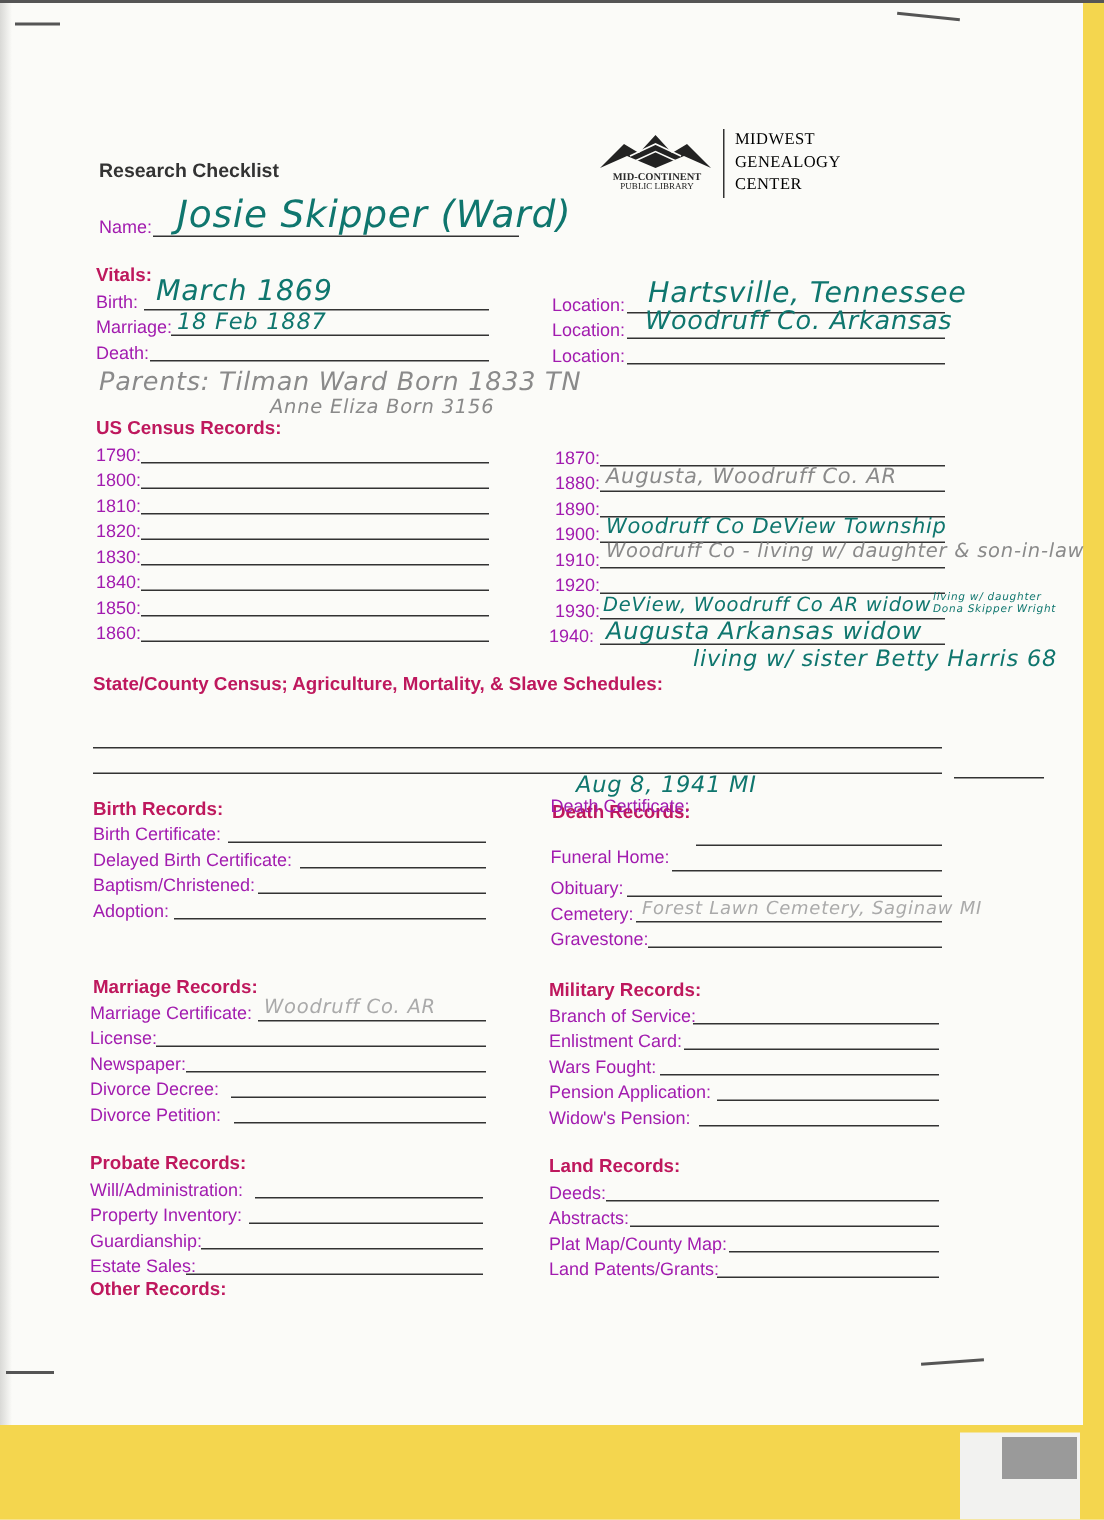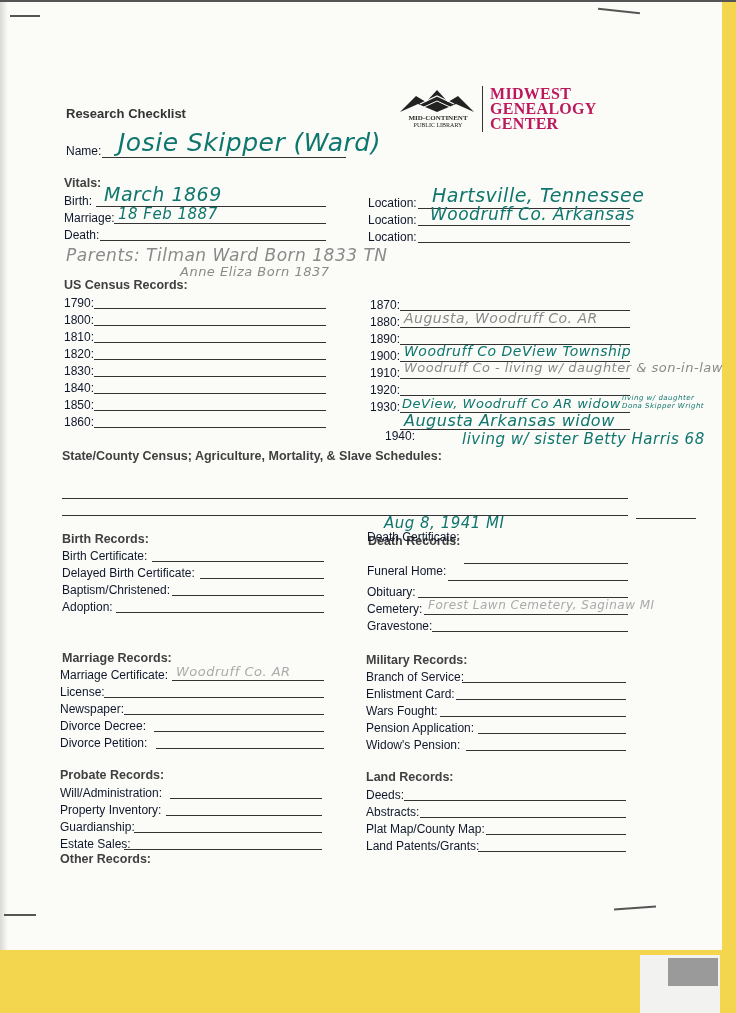--- a/index.html
+++ b/index.html
@@ -7,26 +7,26 @@
   .yellow-bg { position:absolute; left:0; top:0; width:736px; height:1013px; background:#f4d64e; }
   .page { position:absolute; left:0; top:0; width:722px; height:950px; background:#fbfbf8; }
   .page-shadow-left { position:absolute; left:0; top:0; width:8px; height:950px; background:linear-gradient(to right,#d9d9d6,#fbfbf8); }
   .top-dark { position:absolute; left:0; top:0; width:736px; height:2px; background:#555; }
   .tab-cut { position:absolute; left:640px; top:955px; width:80px; height:58px; background:#f2f2f0; }
   .tab-gray { position:absolute; left:668px; top:958px; width:50px; height:28px; background:#9a9a9a; }
   .tab-curve { position:absolute; left:600px; top:950px; width:70px; height:40px; background:#f4d64e; border-bottom-right-radius:30px; }
   .staple { position:absolute; height:2px; background:#555; }
   .abs { position:absolute; white-space:nowrap; }
   .title { font-weight:bold; font-size:13px; color:#333; }
-  .heading { font-weight:bold; font-size:12.5px; color:#404040; }
-  .label { font-size:12px; color:#0f172a; }
+  .heading { font-weight:bold; font-size:12.5px; color:#be185d; }
+  .label { font-size:12px; color:#a21caf; }
   .line { position:absolute; height:1px; background:#333; }
   .hw { position:absolute; white-space:nowrap; font-family:"DejaVu Sans", sans-serif; font-style:italic; color:#0f766e; font-weight:300; letter-spacing:0.5px; }
   .hw.light { color:#8a8a8a; }
-  .logo-text { font-family:"Liberation Serif", serif; font-size:16px; line-height:15px; color:#be185d; letter-spacing:0.3px;font-weight:bold; }
+  .logo-text { font-family:"Liberation Serif", serif; font-size:11px; line-height:15px; color:#000000; letter-spacing:0.3px; }
   .logo-sub { font-family:"Liberation Serif", serif; font-size:6px; color:#222; text-align:center; }
 </style>
 </head>
 <body>
 
 <div class="yellow-bg"></div>
 <div class="tab-curve"></div>
 <div class="tab-cut"></div>
 <div class="tab-gray"></div>
 <div class="page"></div>
@@ -76,21 +76,21 @@
 <div class="hw" style="left:432px;top:184px;font-size:19px;">Hartsville, Tennessee</div>
 
 <div class="abs label" style="left:368px;top:213px;">Location:</div>
 <div class="line" style="left:418px;top:225px;width:212px;"></div>
 <div class="hw" style="left:430px;top:204px;font-size:17px;">Woodruff Co. Arkansas</div>
 
 <div class="abs label" style="left:368px;top:230px;">Location:</div>
 <div class="line" style="left:418px;top:242px;width:212px;"></div>
 
 <div class="hw light" style="left:66px;top:245px;font-size:17px;">Parents: Tilman Ward Born 1833 TN</div>
-<div class="hw light" style="left:180px;top:264px;font-size:13px;">Anne Eliza Born 1837</div>
+<div class="hw light" style="left:180px;top:264px;font-size:13px;">Anne Eliza Born 3156</div>
 
 <div class="abs heading" style="left:64px;top:278px;">US Census Records:</div>
 
 <div>
   <div class="abs label" style="left:64px;top:296px;text-align:center;">1790:</div>
   <div class="line" style="left:94px;top:308px;width:232px;"></div>
   <div class="abs label" style="left:64px;top:313px;">1800:</div>
   <div class="line" style="left:94px;top:325px;width:232px;"></div>
   <div class="abs label" style="left:64px;top:330px;">1810:</div>
   <div class="line" style="left:94px;top:342px;width:232px;"></div>
@@ -119,21 +119,21 @@
   <div class="hw" style="left:404px;top:343px;font-size:14px;">Woodruff Co DeView Township</div>
   <div class="abs label" style="left:370px;top:366px;">1910:</div>
   <div class="line" style="left:400px;top:378px;width:230px;"></div>
   <div class="hw light" style="left:404px;top:360px;font-size:13px;">Woodruff Co - living w/ daughter &amp; son-in-law</div>
   <div class="abs label" style="left:370px;top:383px;">1920:</div>
   <div class="line" style="left:400px;top:395px;width:230px;"></div>
   <div class="abs label" style="left:370px;top:400px;">1930:</div>
   <div class="line" style="left:400px;top:412px;width:230px;"></div>
   <div class="hw" style="left:402px;top:396px;font-size:13px;">DeView, Woodruff Co AR widow</div>
   <div class="hw" style="left:622px;top:394px;font-size:7px;width:90px;white-space:normal;line-height:8px;">living w/ daughter Dona Skipper Wright</div>
-  <div class="abs label" style="left:385px;top:417px;margin-top:12px;">1940:</div>
+  <div class="abs label" style="left:366px;top:417px;">1940:</div>
   <div class="line" style="left:400px;top:429px;width:230px;"></div>
   <div class="hw" style="left:404px;top:411px;font-size:16px;">Augusta Arkansas widow</div>
   <div class="hw" style="left:462px;top:430px;font-size:15px;">living w/ sister Betty Harris 68</div>
 </div>
 
 <div class="abs heading" style="left:62px;top:449px;">State/County Census; Agriculture, Mortality, &amp; Slave Schedules:</div>
 <div class="line" style="left:62px;top:498px;width:566px;"></div>
 <div class="line" style="left:62px;top:515px;width:566px;"></div>
 <div class="line" style="left:636px;top:518px;width:60px;"></div>
 

